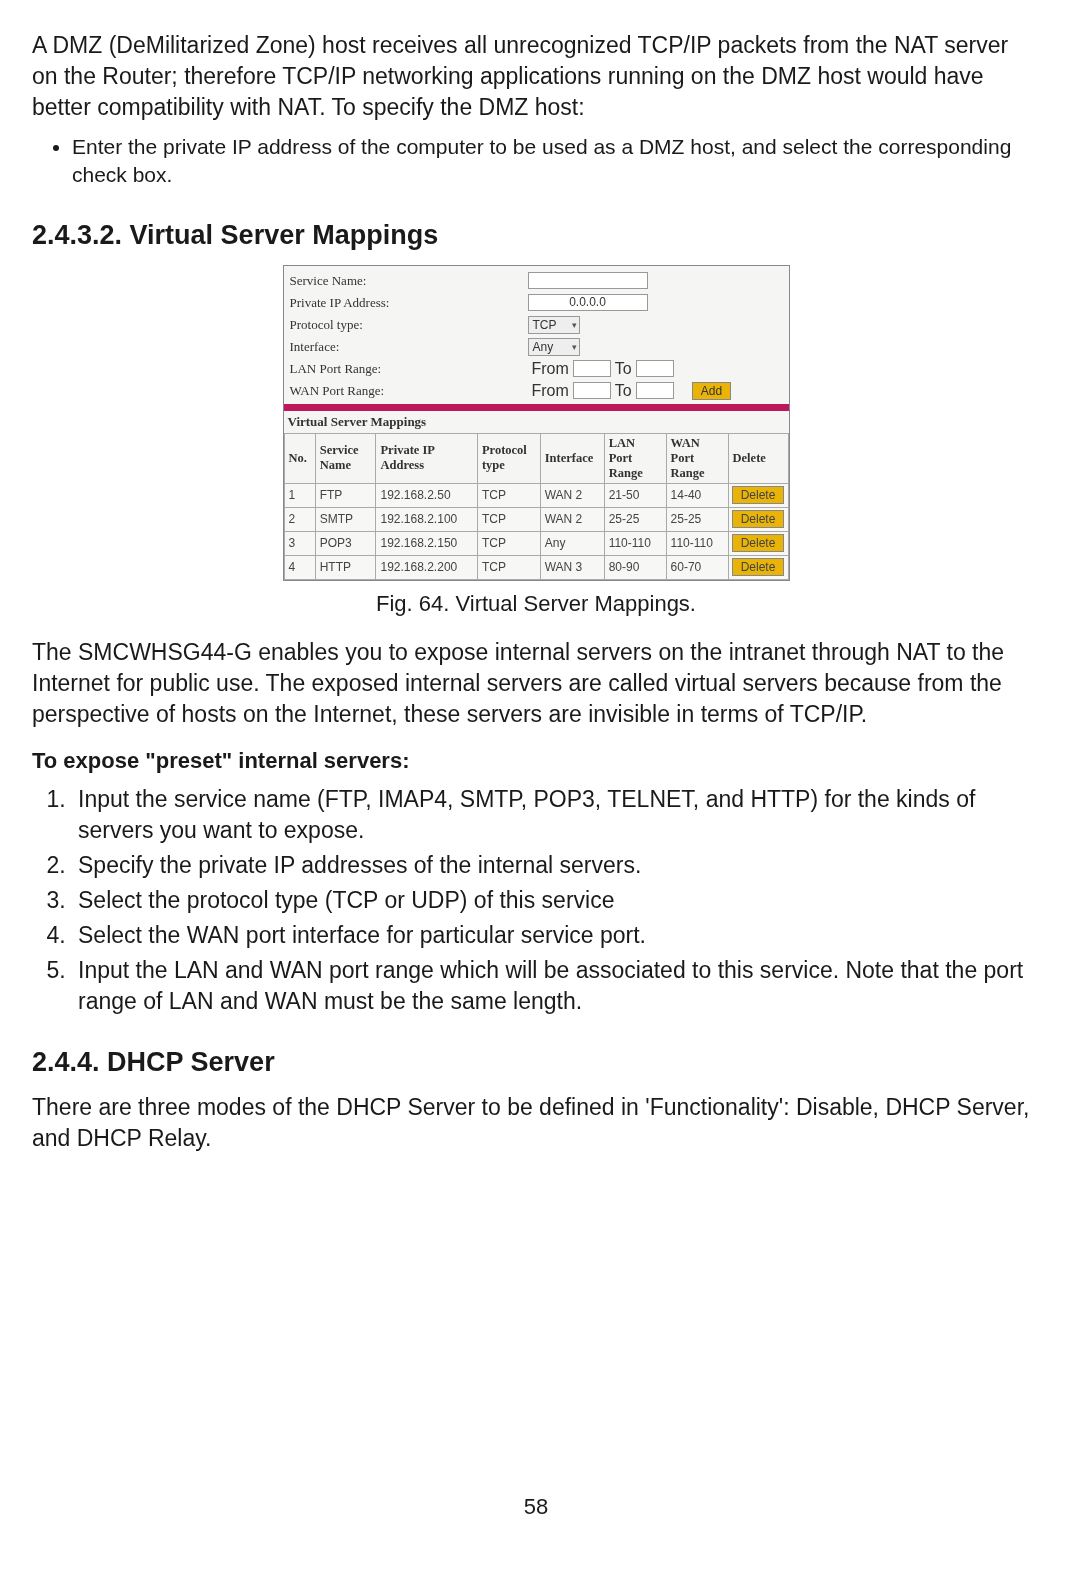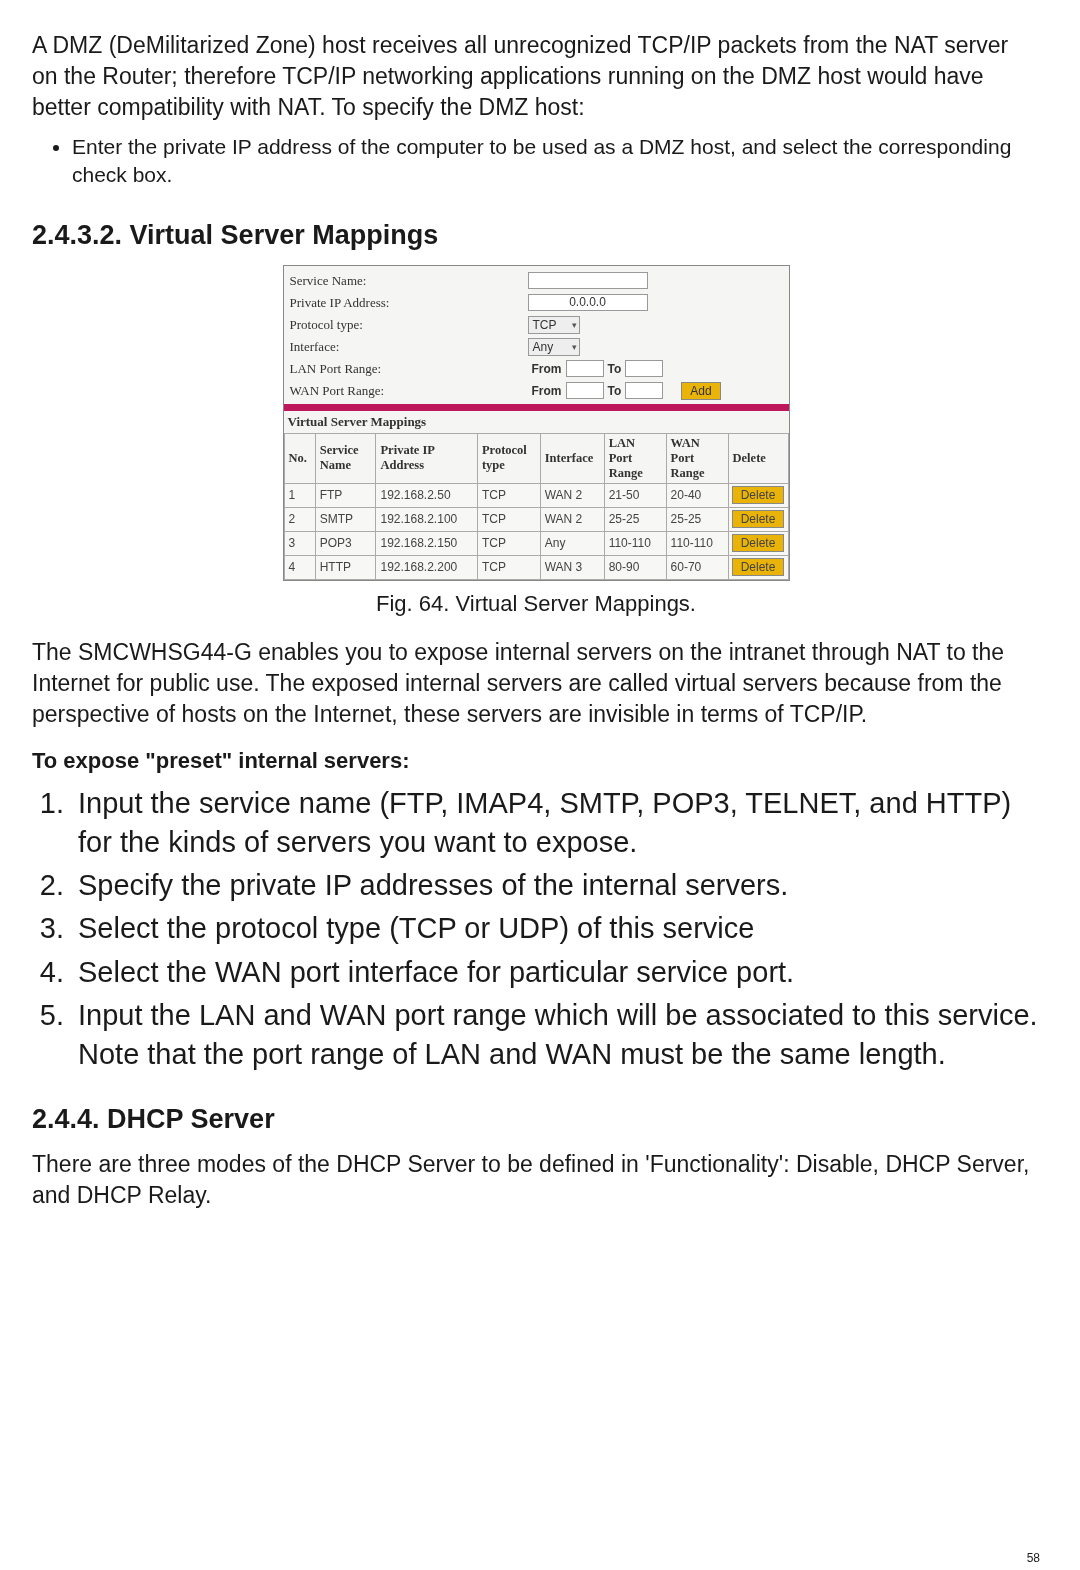--- a/index.html
+++ b/index.html
@@ -38,32 +38,32 @@
     text-align: center;
     font-size: 22px;
     margin: 10px 0 20px 0;
   }
   .bold-line {
     font-size: 22px;
     font-weight: bold;
     margin: 18px 0 10px 0;
   }
   ol.num-list {
-    font-size: 29px;
+    font-size: 23px;
     line-height: 1.35;
     margin: 0 0 20px 0;
     padding-left: 40px;
   }
   ol.num-list li {
     margin-bottom: 4px;
     padding-left: 6px;
   }
   .page-number {
-    text-align: right;
-    font-size: 12px;
+    text-align: center;
+    font-size: 22px;
     margin-top: 340px;
   }
 
   
   .figure-wrap {
     width: 505px;
     margin: 0 auto;
     border: 1px solid #888;
     background: #f5f5f3;
     font-family: "Times New Roman", Times, serif;
@@ -106,23 +106,22 @@
     box-sizing: border-box;
   }
   .select-box.w60 { width: 52px; }
   .select-box .chev {
     font-size: 9px;
     color: #555;
     margin-left: 4px;
   }
   .range-label {
     font-family: Arial, sans-serif;
-    font-size: 12px;
+    font-size: 16px;
     margin: 0 4px;
-    font-weight: bold;
   }
   .btn {
     font-family: Arial, sans-serif;
     font-size: 12px;
     border: 1px solid #888;
     background: #eab308;
     padding: 1px 8px;
     height: 19px;
     box-sizing: border-box;
     line-height: 15px;
@@ -249,21 +248,21 @@
         </tr>
       </thead>
       <tbody id="vsm-tbody">
           <tr>
             <td>1</td>
             <td>FTP</td>
             <td>192.168.2.50</td>
             <td>TCP</td>
             <td>WAN 2</td>
             <td>21-50</td>
-            <td>20-40</td>
+            <td>14-40</td>
             <td class="del-cell"><span class="btn">Delete</span></td>
           </tr>
           <tr>
             <td>2</td>
             <td>SMTP</td>
             <td>192.168.2.100</td>
             <td>TCP</td>
             <td>WAN 2</td>
             <td>25-25</td>
             <td>25-25</td>

